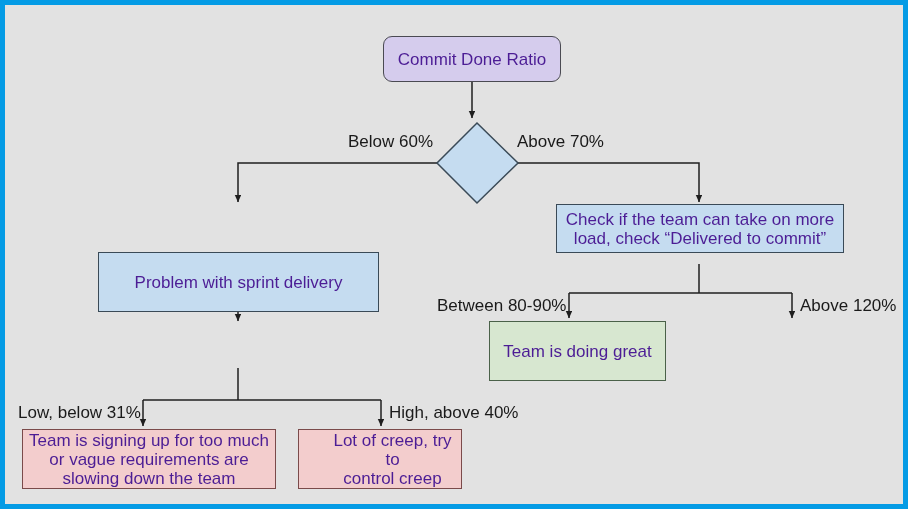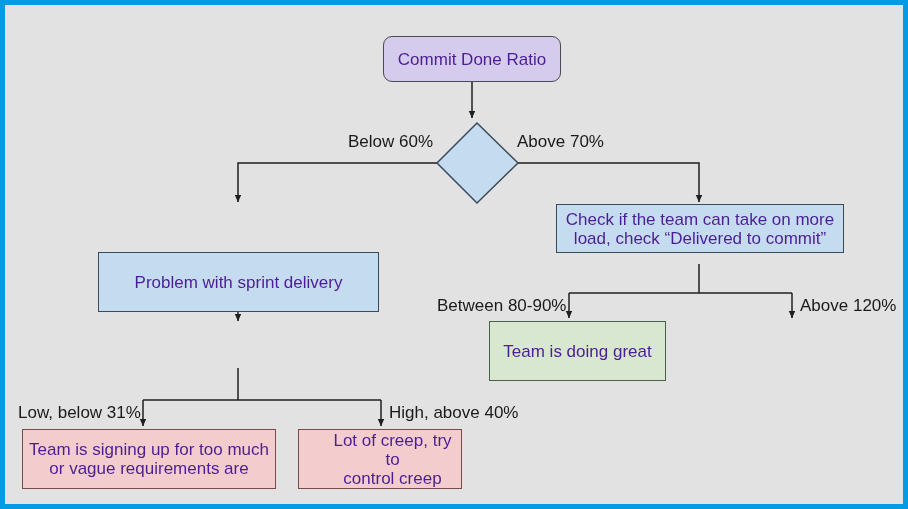--- a/index.html
+++ b/index.html
@@ -130,20 +130,21 @@
 
   <div class="node node-green" style="left:484px; top:316px; width:177px; height:60px;">
     <span>Team is doing great</span>
   </div>
 
 
   <div class="node node-pink" style="left:11px; top:424px; width:254px; height:60px;margin-left:6px;">
     <span>
       <span>Team is signing up for too much</span><br>
       <span>or vague requirements are</span><br>
+      <span>slowing down the team</span>
     </span>
   </div>
 
   <div class="node node-pink" style="left:293px; top:424px; width:164px; height:60px;padding-left:31px;">
     <span>
       <span>Lot of creep, try to</span><br>
       <span>control creep</span>
     </span>
   </div>
 

